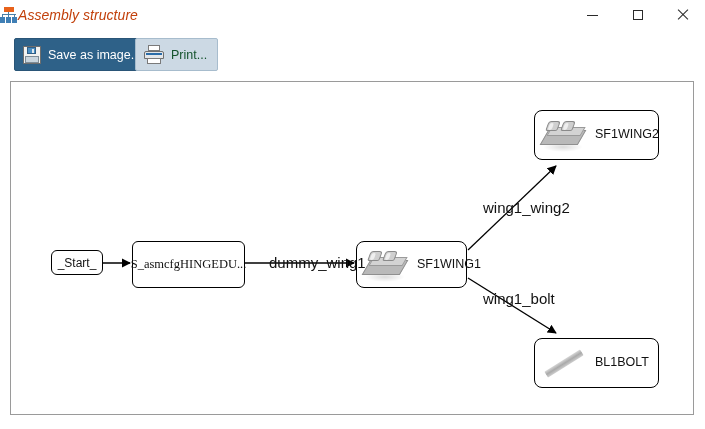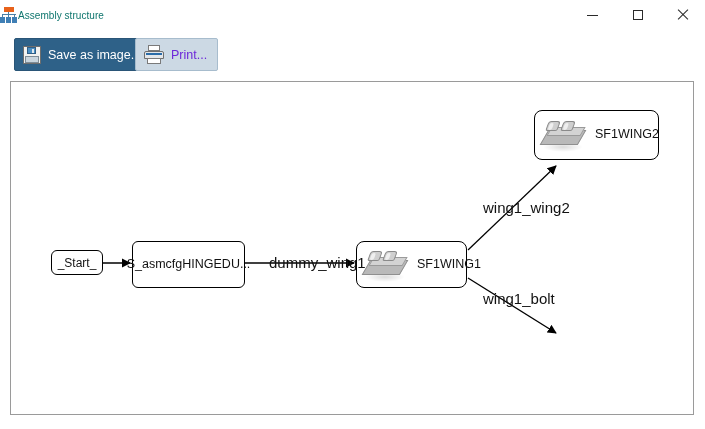--- a/index.html
+++ b/index.html
@@ -26,24 +26,25 @@
   .titlebar {
     position: absolute;
     left: 0; top: 0;
     width: 705px;
     height: 30px;
     background: #ffffff;
     display: flex;
     align-items: center;
   }
   .title-text {
-    font-size: 10px;
-    color: #0f766e;
+    font-size: 14px;
+    color: #c2410c;
     letter-spacing: 0.05px;
     white-space: nowrap;
+    font-style: italic;
   }
   .win-controls {
     position: absolute;
     right: 0; top: 0;
     height: 30px;
     display: flex;
   }
   .win-btn {
     width: 45px;
     height: 30px;
@@ -108,21 +109,21 @@
     background: #2e6188;
     border: 1px solid #2a5577;
     color: #ffffff;
   }
   .tbtn-light {
     left: 135px; top: 8px;
     height: 33px;
     padding: 0 10px 0 7px;
     background: #ccd9e4;
     border: 1px solid #a7bccd;
-    color: #6d28d9;
+    color: #14532d;
   }
   .tbtn-layout {
     right: 10px; top: 8px;
     height: 33px;
     padding: 0 16px 0 8px;
     background: #a9c4d8;
     border: 1px solid #8fb0c8;
     color: #ffffff;
   }
   .tbtn-label {
@@ -312,21 +313,21 @@
     display: flex;
     flex-direction: row;
     justify-content: center;
     line-height: 1.25;
   }
   .node-lines .l {
     font-size: 12.5px;
     color: #111;
     white-space: nowrap;
   }
-  .node-asm .node-lines { align-items: flex-start; width: 100%; }
+  .node-asm .node-lines { align-items: flex-start; width: 100%; font-family: Liberation Serif, serif; }
   .node-part .node-lines { margin-left: 8px; }
 
   
   .ico-part {
     position: relative;
     width: 46px; height: 38px;
     flex: 0 0 auto;
   }
   .ico-part .plate {
     position: absolute;
@@ -508,19 +509,28 @@
         <span class="platetop"></span>
         <span class="knuck kA"></span>
         <span class="knuck kB"></span>
       </span>
       <span class="node-lines">
         <span class="l">SF1</span>
         <span class="l">WING2</span>
       </span>
     </div>
 
+    <div class="node node-part node-bolt">
+      <span class="ico-bolt">
+        <span class="rod"></span>
+      </span>
+      <span class="node-lines">
+        <span class="l">BL1</span>
+        <span class="l">BOLT</span>
+      </span>
+    </div>
 
     <span class="edge-label lbl-dummy">dummy_wing1</span>
     <span class="edge-label lbl-w2">wing1_wing2</span>
     <span class="edge-label lbl-bolt">wing1_bolt</span>
 
   </div>
 </div>
 
 </body></html>

